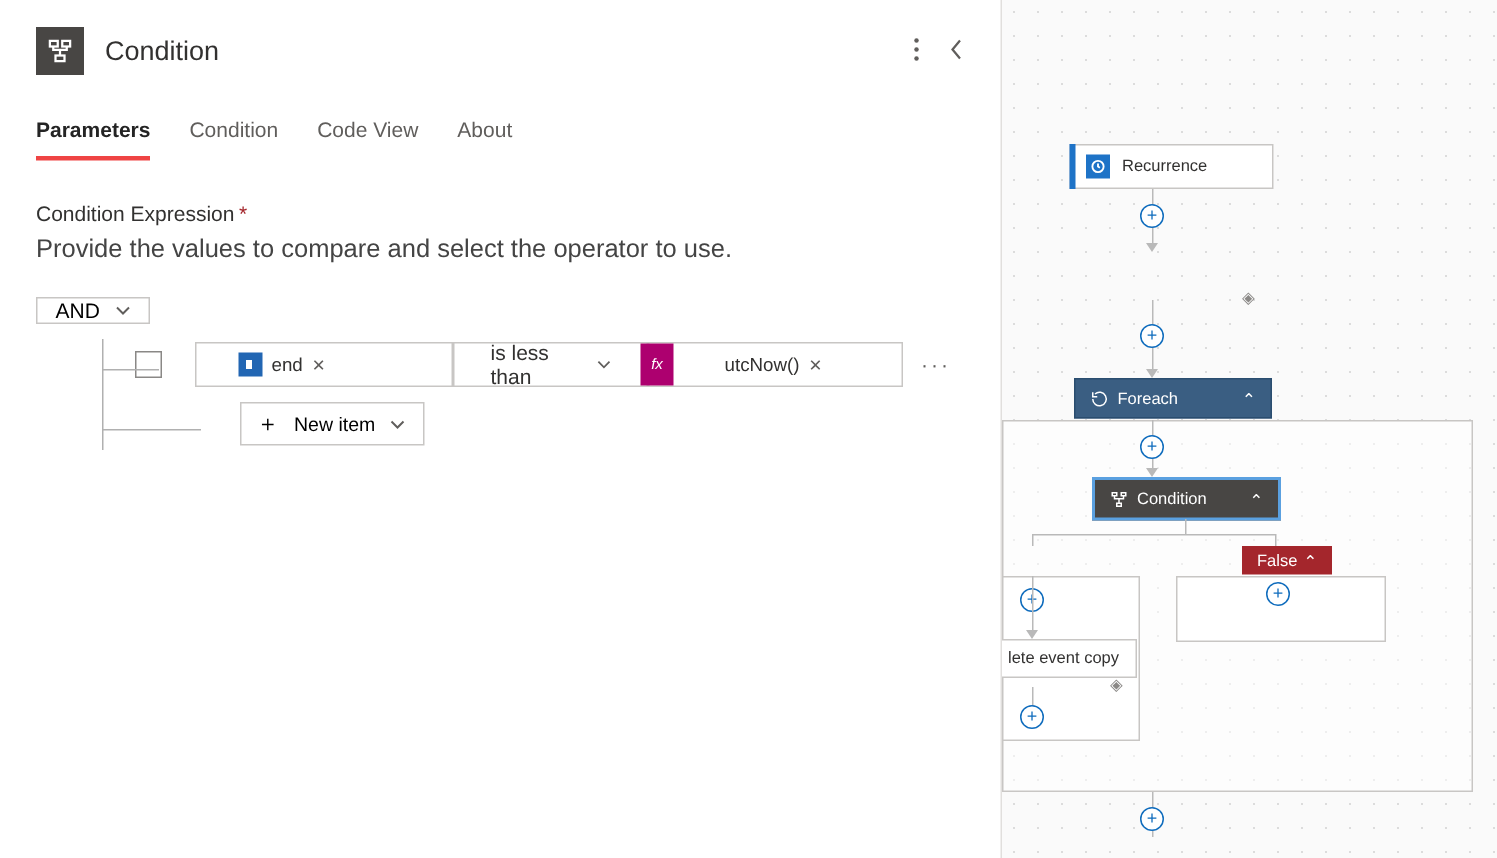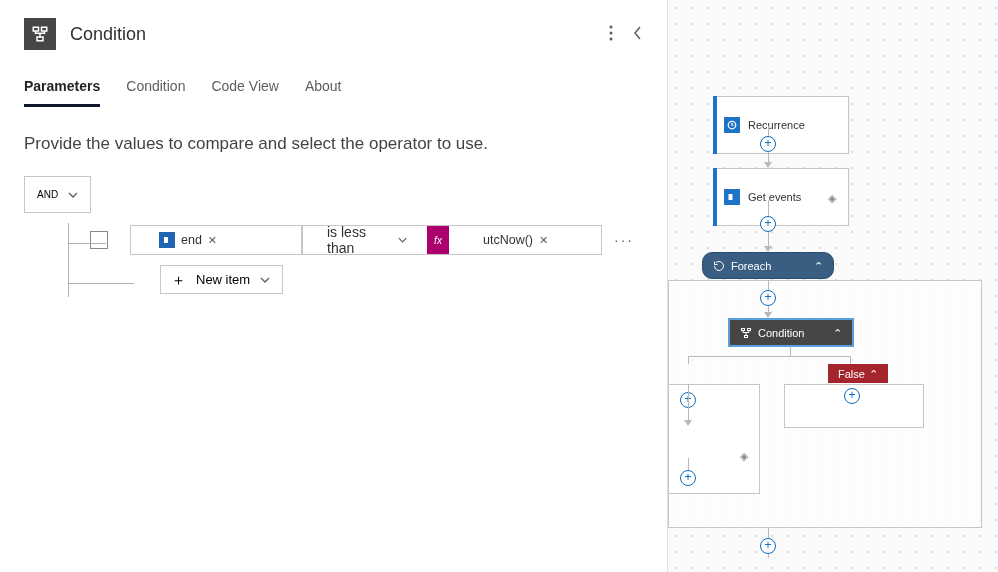--- a/index.html
+++ b/index.html
@@ -57,42 +57,42 @@
   }
   .tab {
     padding: 0 0 10px 0;
     cursor: pointer;
     color: #605e5c;
     font-size: 14px;
   }
   .tab.active {
     color: #242424;
     font-weight: 600;
-    border-bottom: 3px solid #0f172a;
+    border-bottom: 3px solid #ef4444;
   }
   
   .section-label {
     font-size: 14px;
     margin-bottom: 6px;
   }
   .required-star { color: #a4262c; margin-left: 3px; }
   .section-desc {
     font-size: 17px;
     color: #444;
     margin-bottom: 22px;
   }
   
   .and-btn {
     display: inline-flex;
     align-items: center;
     gap: 10px;
     border: 1px solid #c8c6c4;
     background: #fff;
-    padding: 12px 12px;
-    font-size: 10px;
+    padding: 0 12px;
+    font-size: 14px;
     cursor: pointer;
     margin-bottom: 0;
   }
   .condition-row {
     display: flex;
     align-items: center;
     margin-top: 12px;
     margin-left: 42px;
     gap: 0;
   }
@@ -191,21 +191,21 @@
       #fafafa;
     overflow: hidden;
   }
   .node {
     position: absolute;
     background: #fff;
     border: 1px solid #c8c6c4;
     font-size: 11px;
     display: flex;
     align-items: center;
-    padding: 20px 10px;
+    padding: 6px 10px;
     gap: 8px;
   }
   .node .accent {
     position:absolute;
     left:-1px; top:-1px; bottom:-1px;
     width:4px;
     background:#1e73c7;
   }
   .node-icon {
     width:16px; height:16px;
@@ -317,20 +317,23 @@
     </div>
   </div>
 
   <div class="tabs">
     <div class="tab active">Parameters</div>
     <div class="tab">Condition</div>
     <div class="tab">Code View</div>
     <div class="tab">About</div>
   </div>
 
+  <div class="section-label">
+    <span>Condition Expression</span><span class="required-star">*</span>
+  </div>
   <div class="section-desc">Provide the values to compare and select the operator to use.</div>
 
   <div>
     <button class="and-btn">
       <span>AND</span>
       <svg width="10" height="6" viewBox="0 0 10 6">
           <path d="M1 1l4 4 4-4" fill="none" stroke="#605e5c" stroke-width="1.3"></path>
         </svg>
     </button>
 
@@ -392,36 +395,26 @@
           <circle cx="12" cy="12" r="9"></circle>
           <path d="M12 7v5l3 2"></path>
         </svg>
     </span>
     <span>Recurrence</span>
   </div>
   <div class="vline" style="left:100px; top:126px; height:38px;"></div>
   <div class="plus-circle" style="left:92px; top:136px;">+</div>
   <div class="arrowhead" style="left:96px; top:162px;"></div>
 
-  <div class="node" style="left:45px; top:168px; width:136px;">
-    <span class="accent"></span>
-    <span class="node-icon">
-      <svg width="10" height="10" viewBox="0 0 10 10">
-          <rect width="10" height="10" fill="#1e73c7"></rect>
-          <rect x="1.5" y="2" width="4" height="6" fill="#fff"></rect>
-        </svg>
-    </span>
-    <span>Get events</span>
-  </div>
   <span class="peek-icon" style="left:160px; top:192px;">◈</span>
   <div class="vline" style="left:100px; top:200px; height:48px;"></div>
   <div class="plus-circle" style="left:92px; top:216px;">+</div>
   <div class="arrowhead" style="left:96px; top:246px;"></div>
 
-  <div class="node foreach-node" style="left:34px; top:252px;border-radius:10px;">
+  <div class="node foreach-node" style="left:48px; top:252px;">
     <span style="display:flex;align-items:center;gap:6px;">
       <svg width="12" height="12" viewBox="0 0 24 24" fill="none" stroke="white" stroke-width="2">
           <path d="M3 12a9 9 0 1 0 3-6.7"></path>
           <path d="M3 3v6h6"></path>
         </svg>
       <span>Foreach</span>
     </span>
     <span class="chevron-up">⌄</span>
   </div>
 
@@ -450,20 +443,23 @@
   <div class="vline" style="left:182px; top:356px; height:8px;"></div>
 
   <div class="branch-label branch-true" style="left:0px; top:364px;">
     <span>True</span>
     <span class="chevron-up">⌄</span>
   </div>
   <div class="branch-box" style="left:0px; top:384px; width:92px; height:110px;"></div>
   <div class="plus-circle" style="left:12px; top:392px;">+</div>
   <div class="vline" style="left:20px; top:384px; height:38px;"></div>
   <div class="arrowhead" style="left:16px; top:420px;"></div>
+  <div class="node" style="left:0px; top:426px; width:90px; border-left:none; padding-left:4px;">
+    <span>lete event copy</span>
+  </div>
   <span class="peek-icon" style="left:72px; top:450px;">◈</span>
   <div class="vline" style="left:20px; top:458px; height:24px;"></div>
   <div class="plus-circle" style="left:12px; top:470px;">+</div>
 
   <div class="branch-label branch-false" style="left:160px; top:364px;">
     <span>False</span>
     <span class="chevron-up">⌄</span>
   </div>
   <div class="branch-box" style="left:116px; top:384px; width:140px; height:44px;"></div>
   <div class="plus-circle" style="left:176px; top:388px;">+</div>

